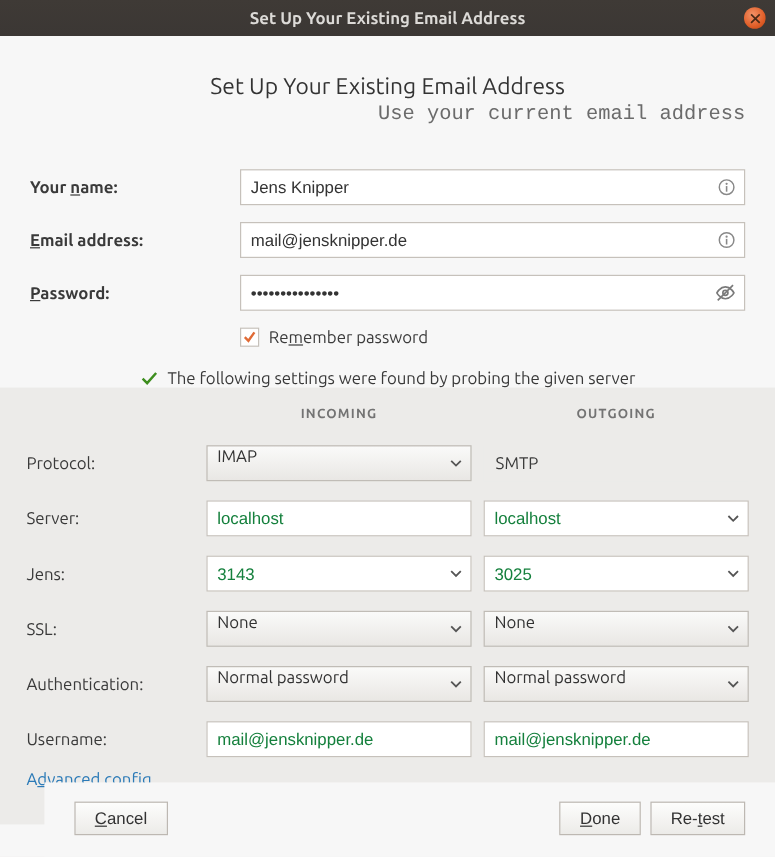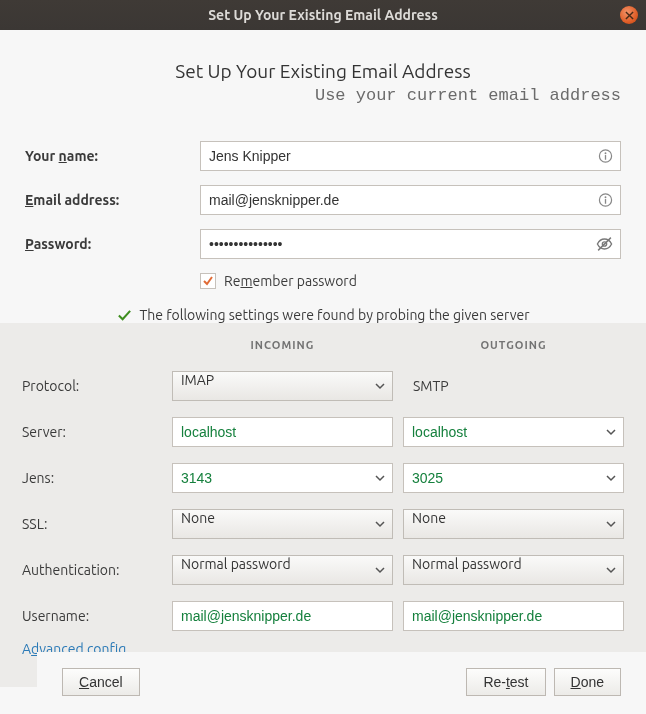--- a/index.html
+++ b/index.html
@@ -301,15 +301,15 @@
     <input class="srv-input" value="mail@jensknipper.de" style="">
   </div>
   <div class="adv">
     <a><span>A</span><u>d</u><span>vanced config</span></a>
   </div>
 </div>
 
 <div class="footer">
   <button class="btn"><u>C</u><span>ancel</span></button>
   <div class="spacer"></div>
+  <button class="btn"><u>D</u><span>one</span></button>
   <button class="btn"><span>Re-</span><u>t</u><span>est</span></button>
-  <button class="btn"><u>D</u><span>one</span></button>
 </div>
 
 </body></html>

